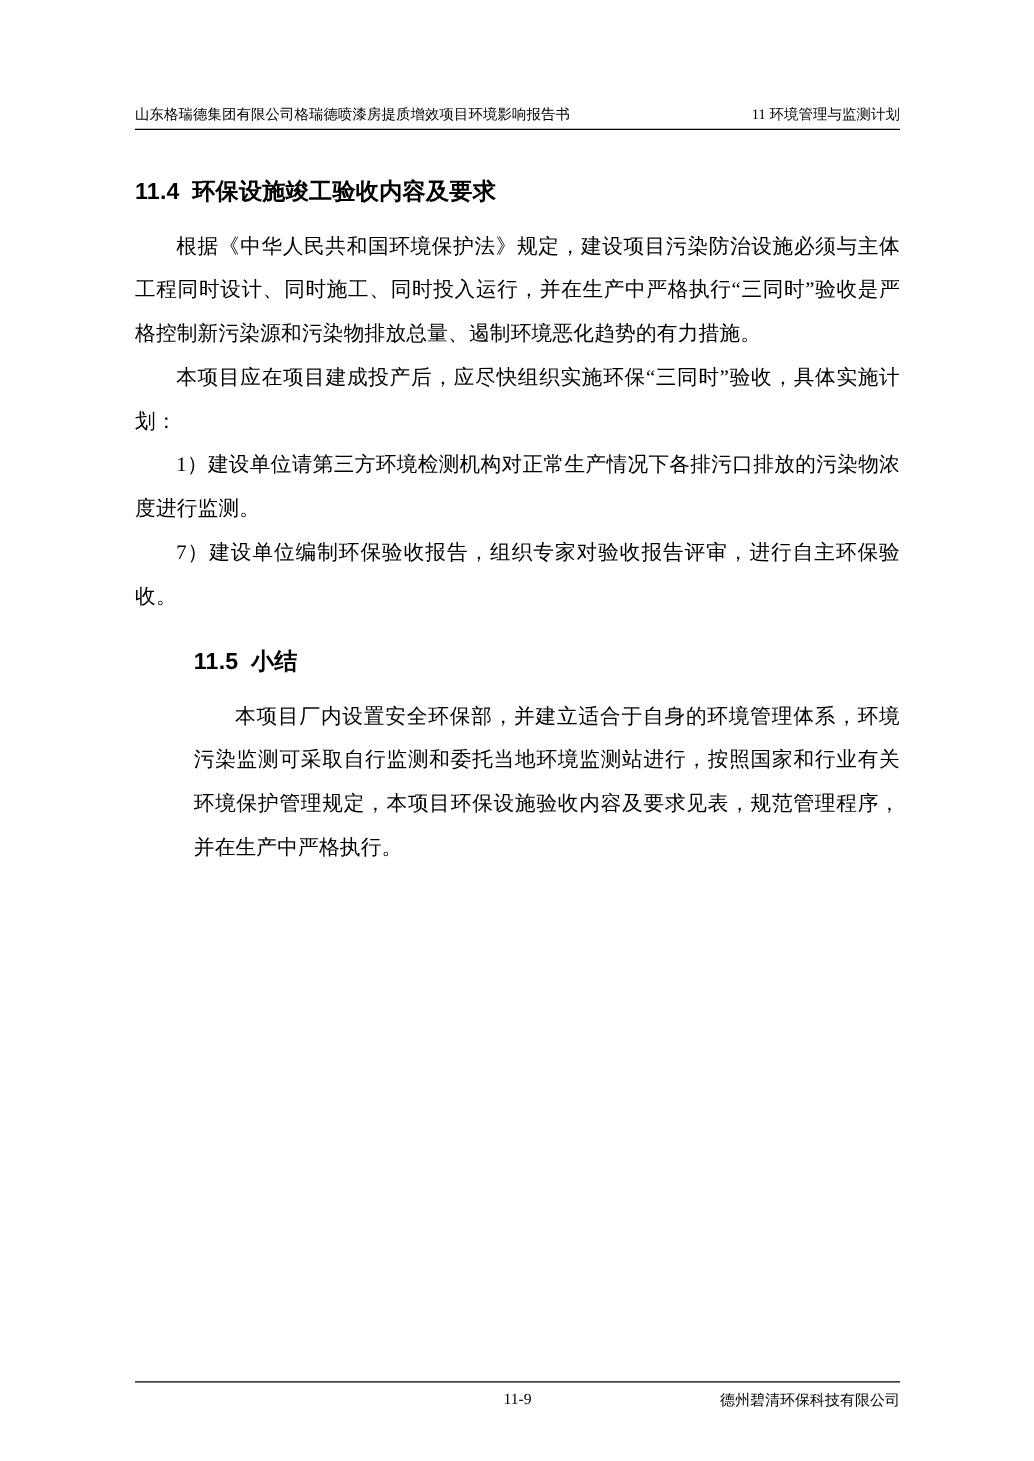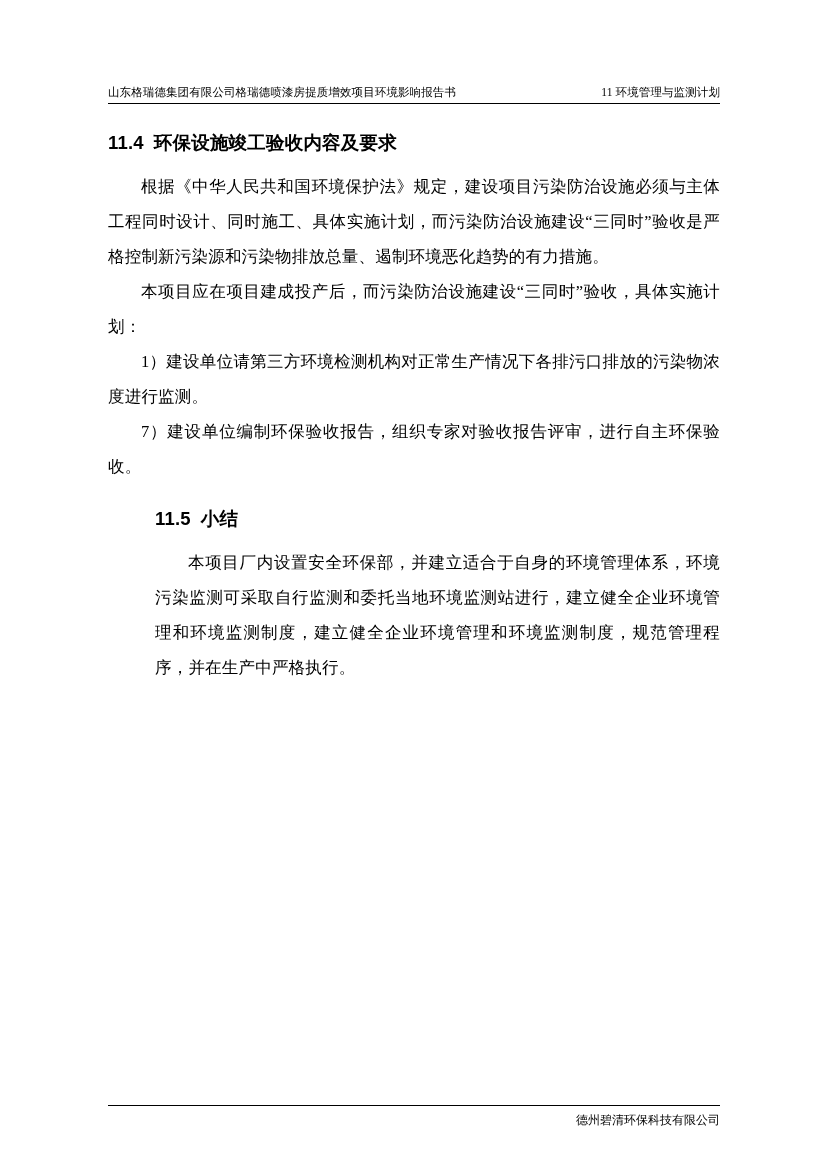--- a/index.html
+++ b/index.html
@@ -40,21 +40,21 @@
     line-height: 1.4;
     padding-bottom: 3px;
     border-bottom: 1px solid #000;
     white-space: nowrap;
   }
   .header-left { letter-spacing: 0.1px; }
   .header-right { letter-spacing: 0.1px; margin-top: 32px; }
 
   
   .body-block {
-    margin-top: 26px;
+    margin-top: 36px;
   }
   h2.section-title {
     font-family: "Liberation Sans", "DejaVu Sans", sans-serif;
     font-size: 18.5px;
     font-weight: bold;
     margin: 0 0 14px 0;
     letter-spacing: 0.2px;
   }
   h2.section-title .num { margin-right: 10px; }
 
@@ -108,34 +108,35 @@
     <div class="header">
       <div class="header-left">山东格瑞德集团有限公司格瑞德喷漆房提质增效项目环境影响报告书</div>
       <div class="header-right">11 环境管理与监测计划</div>
     </div>
 
     <div class="body-block">
       <h2 class="section-title">
         <span class="num">11.4</span><span>环保设施竣工验收内容及要求</span>
       </h2>
 
-      <p class="para indent">根据《中华人民共和国环境保护法》规定，建设项目污染防治设施必须与主体工程同时设计、同时施工、具体实施计划，而污染防治设施建设“三同时”验收是严格控制新污染源和污染物排放总量、遏制环境恶化趋势的有力措施。</p>
-      <p class="para indent">本项目应在项目建成投产后，而污染防治设施建设“三同时”验收，具体实施计划：</p>
+      <p class="para indent">根据《中华人民共和国环境保护法》规定，建设项目污染防治设施必须与主体工程同时设计、同时施工、同时投入运行，并在生产中严格执行“三同时”验收是严格控制新污染源和污染物排放总量、遏制环境恶化趋势的有力措施。</p>
+      <p class="para indent">本项目应在项目建成投产后，应尽快组织实施环保“三同时”验收，具体实施计划：</p>
       <p class="para indent">1）建设单位请第三方环境检测机构对正常生产情况下各排污口排放的污染物浓度进行监测。</p>
       <p class="para indent">7）建设单位编制环保验收报告，组织专家对验收报告评审，进行自主环保验收。</p>
     </div>
 
     <div class="spacer-lg"></div>
 
     <div class="body-block" style="margin-top:0;margin-left:47px;">
       <h2 class="section-title">
         <span class="num">11.5</span><span>小结</span>
       </h2>
-      <p class="para indent">本项目厂内设置安全环保部，并建立适合于自身的环境管理体系，环境污染监测可采取自行监测和委托当地环境监测站进行，建立健全企业环境管理和环境监测制度，建立健全企业环境管理和环境监测制度，规范管理程序，并在生产中严格执行。</p>
+      <p class="para indent">本项目厂内设置安全环保部，并建立适合于自身的环境管理体系，环境污染监测可采取自行监测和委托当地环境监测站进行，按照国家和行业有关环境保护管理规定，本项目环保设施验收内容及要求见表，规范管理程序，并在生产中严格执行。</p>
     </div>
 
   </div>
 
   <div class="footer">
+    <div class="page-no">11-9</div>
     <div class="company">德州碧清环保科技有限公司</div>
   </div>
 
 </div>
 
 </body></html>

